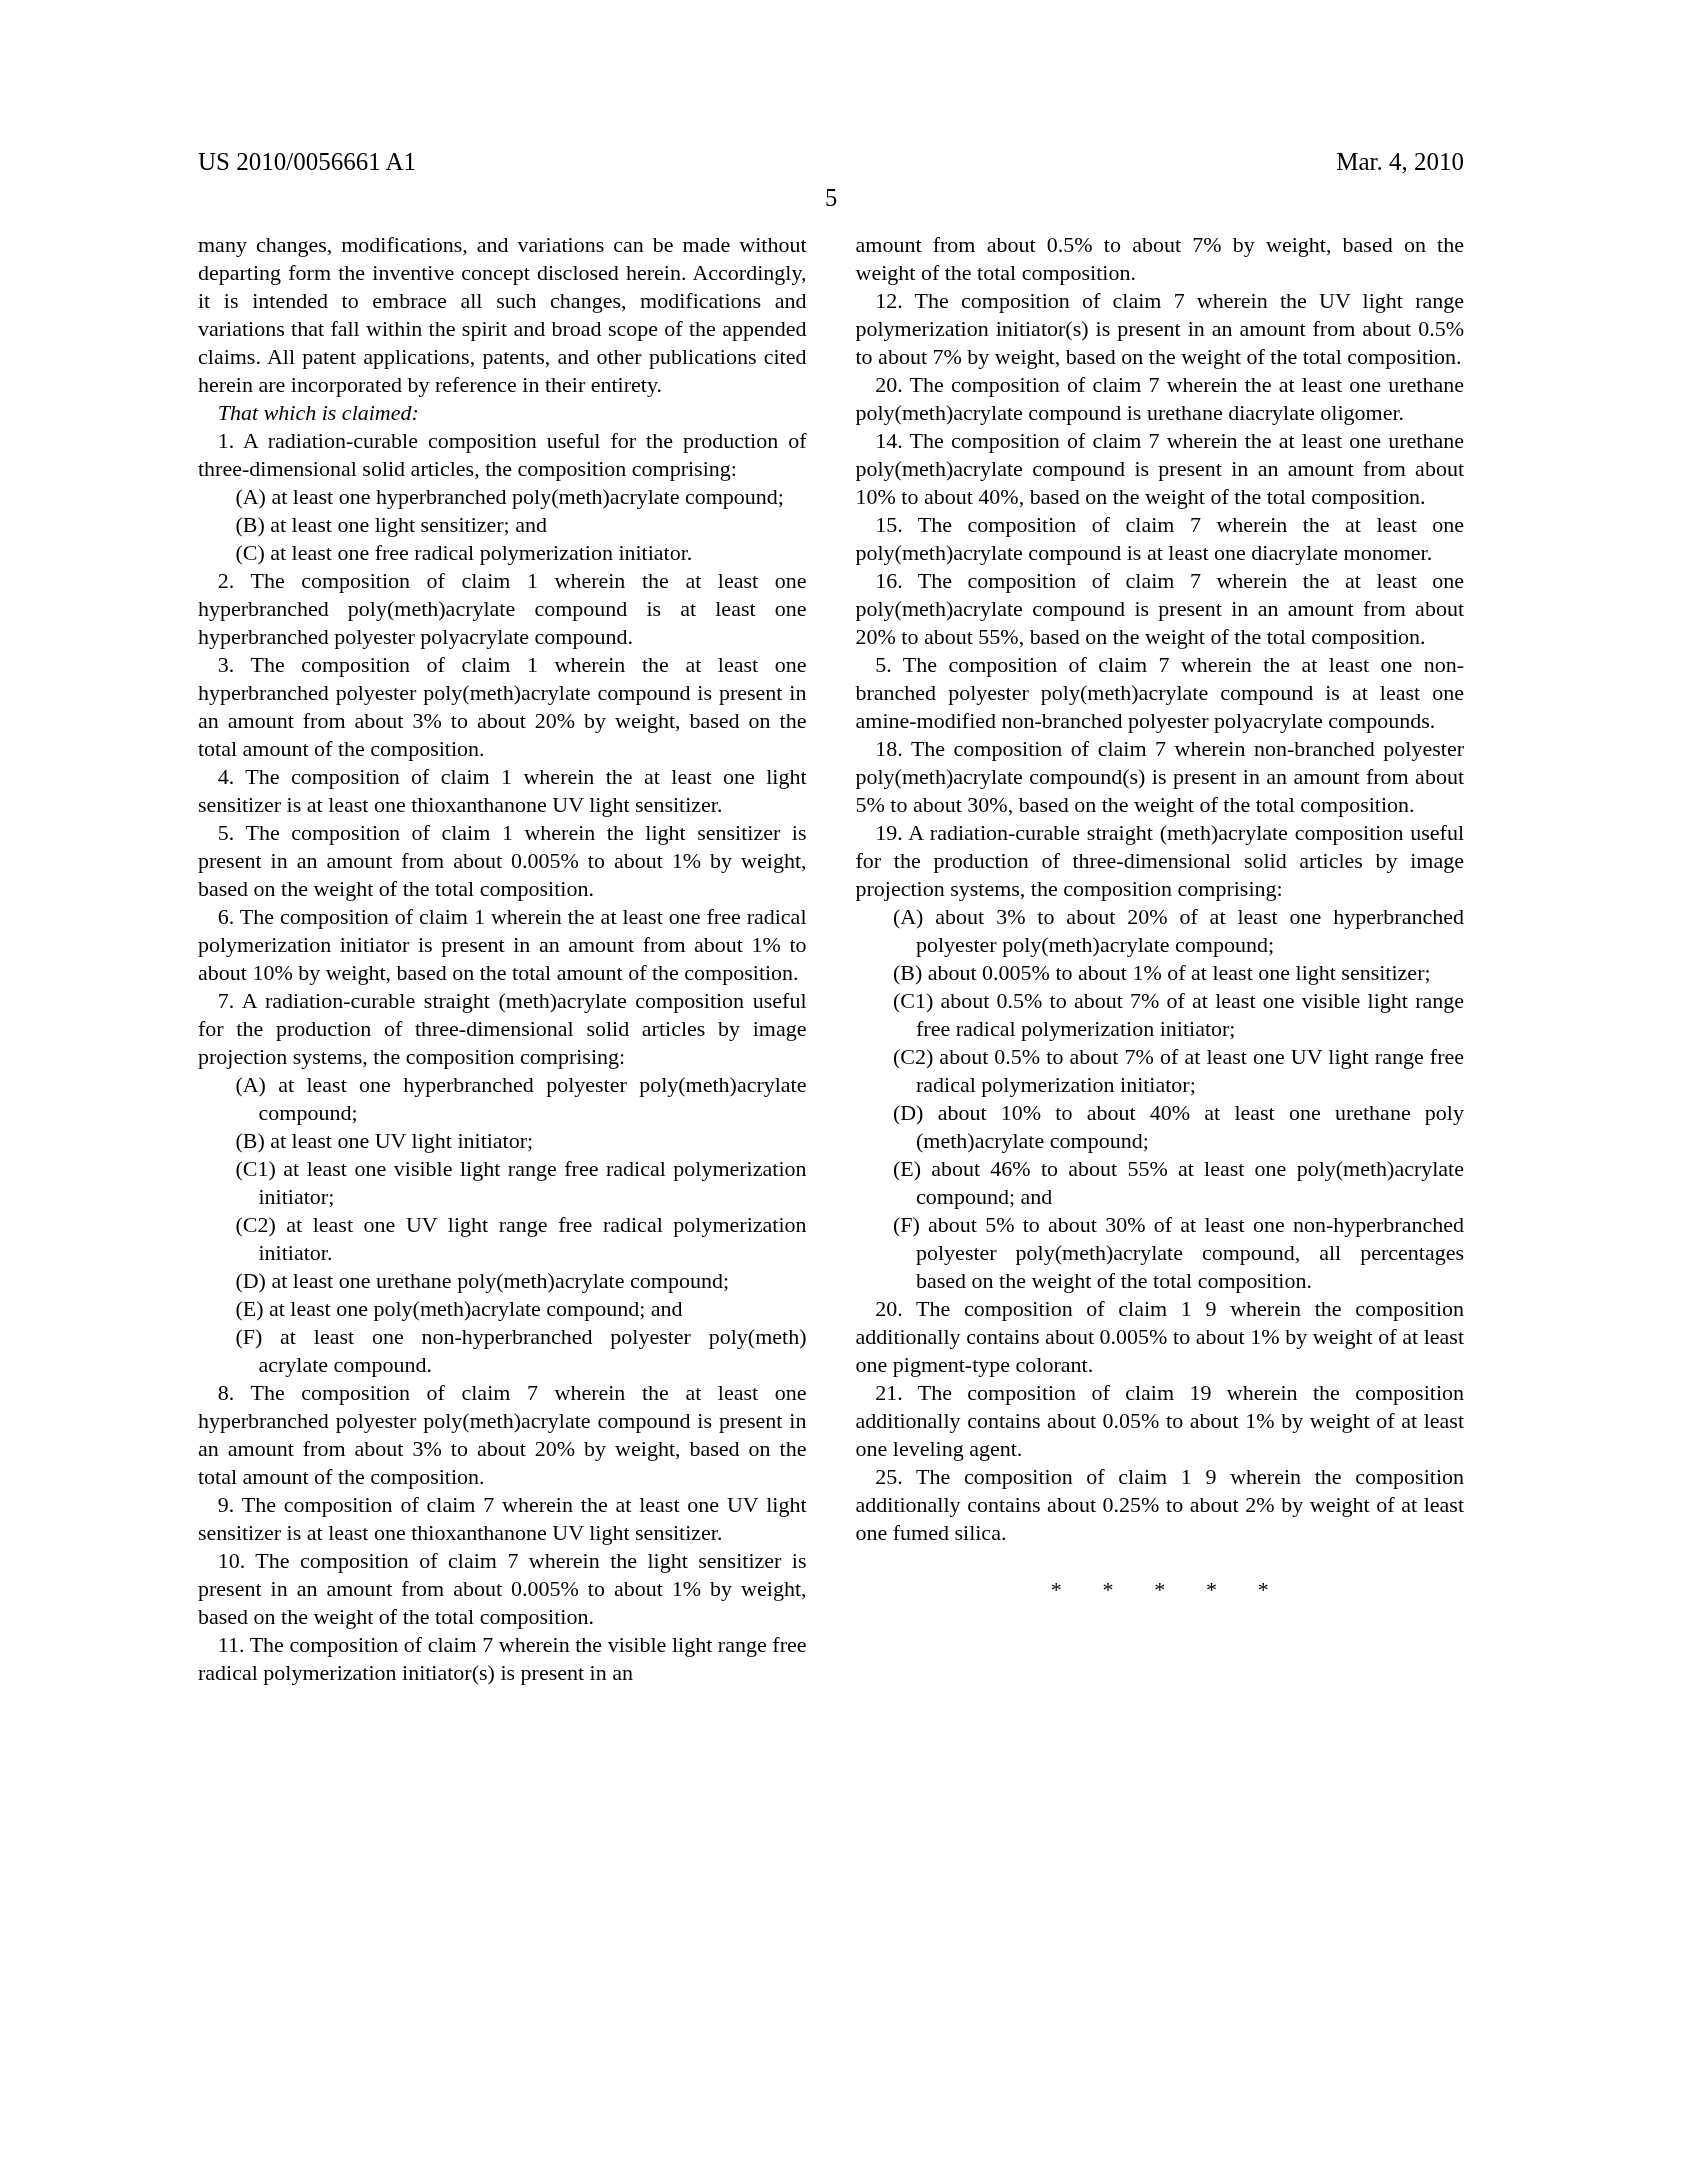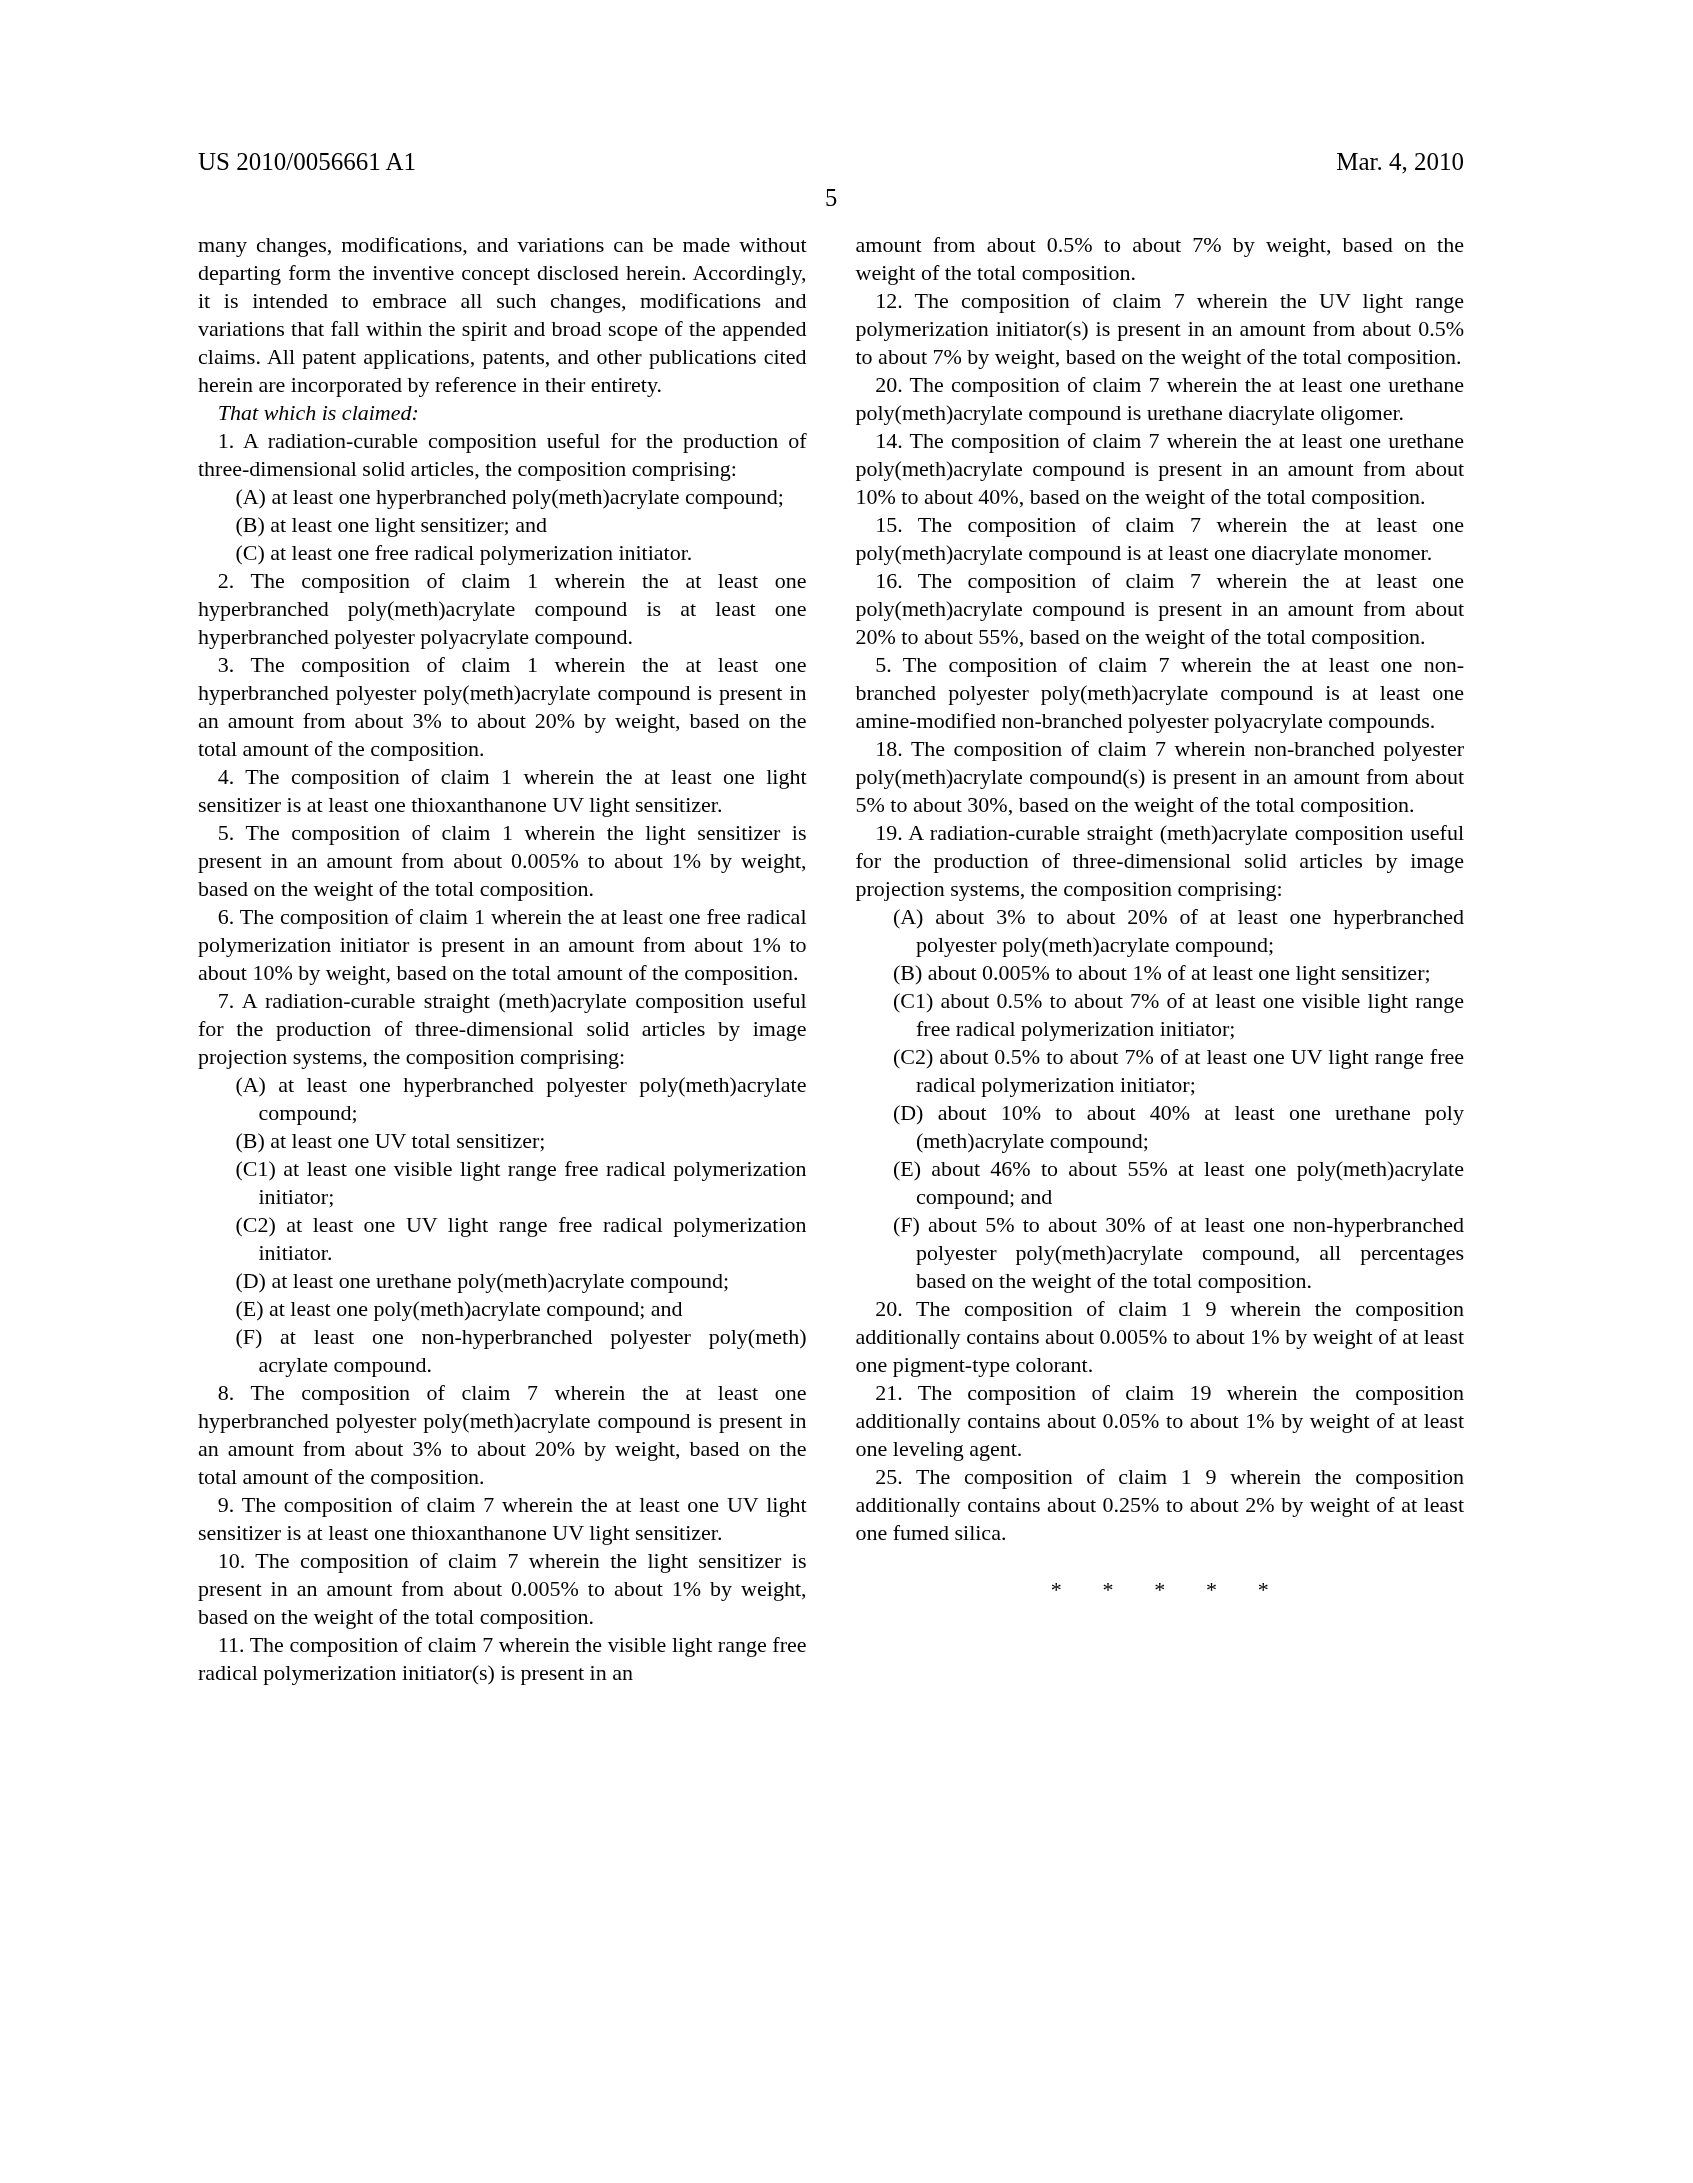--- a/index.html
+++ b/index.html
@@ -65,21 +65,21 @@
         <p class="blk sub"><span>(A) at least one hyperbranched poly(meth)acrylate compound;</span></p>
         <p class="blk sub"><span>(B) at least one light sensitizer; and</span></p>
         <p class="blk sub"><span>(C) at least one free radical polymerization initiator.</span></p>
         <p class="blk claim"><span class="bold">2</span><span>. The composition of claim </span><span class="bold">1</span><span> wherein the at least one hyperbranched poly(meth)acrylate compound is at least one hyperbranched polyester polyacrylate compound.</span></p>
         <p class="blk claim"><span class="bold">3</span><span>. The composition of claim </span><span class="bold">1</span><span> wherein the at least one hyperbranched polyester poly(meth)acrylate compound is present in an amount from about 3% to about 20% by weight, based on the total amount of the composition.</span></p>
         <p class="blk claim"><span class="bold">4</span><span>. The composition of claim </span><span class="bold">1</span><span> wherein the at least one light sensitizer is at least one thioxanthanone UV light sensitizer.</span></p>
         <p class="blk claim"><span class="bold">5</span><span>. The composition of claim </span><span class="bold">1</span><span> wherein the light sensitizer is present in an amount from about 0.005% to about 1% by weight, based on the weight of the total composition.</span></p>
         <p class="blk claim"><span class="bold">6</span><span>. The composition of claim </span><span class="bold">1</span><span> wherein the at least one free radical polymerization initiator is present in an amount from about 1% to about 10% by weight, based on the total amount of the composition.</span></p>
         <p class="blk claim"><span class="bold">7</span><span>. A radiation-curable straight (meth)acrylate composition useful for the production of three-dimensional solid articles by image projection systems, the composition comprising:</span></p>
         <p class="blk sub"><span>(A) at least one hyperbranched polyester poly(meth)acrylate compound;</span></p>
-        <p class="blk sub"><span>(B) at least one UV total sensitizer;</span></p>
+        <p class="blk sub"><span>(B) at least one UV light initiator;</span></p>
         <p class="blk sub"><span>(C1) at least one visible light range free radical polymerization initiator;</span></p>
         <p class="blk sub"><span>(C2) at least one UV light range free radical polymerization initiator.</span></p>
         <p class="blk sub"><span>(D) at least one urethane poly(meth)acrylate compound;</span></p>
         <p class="blk sub"><span>(E) at least one poly(meth)acrylate compound; and</span></p>
         <p class="blk sub"><span>(F) at least one non-hyperbranched polyester poly(meth) acrylate compound.</span></p>
         <p class="blk claim"><span class="bold">8</span><span>. The composition of claim </span><span class="bold">7</span><span> wherein the at least one hyperbranched polyester poly(meth)acrylate compound is present in an amount from about 3% to about 20% by weight, based on the total amount of the composition.</span></p>
         <p class="blk claim"><span class="bold">9</span><span>. The composition of claim </span><span class="bold">7</span><span> wherein the at least one UV light sensitizer is at least one thioxanthanone UV light sensitizer.</span></p>
         <p class="blk claim"><span class="bold">10</span><span>. The composition of claim </span><span class="bold">7</span><span> wherein the light sensitizer is present in an amount from about 0.005% to about 1% by weight, based on the weight of the total composition.</span></p>
         <p class="blk claim"><span class="bold">11</span><span>. The composition of claim </span><span class="bold">7</span><span> wherein the visible light range free radical polymerization initiator(s) is present in an</span></p>
       </div>

